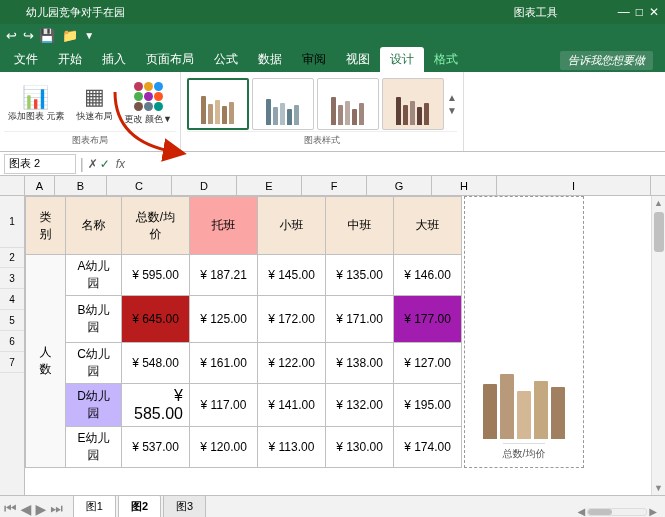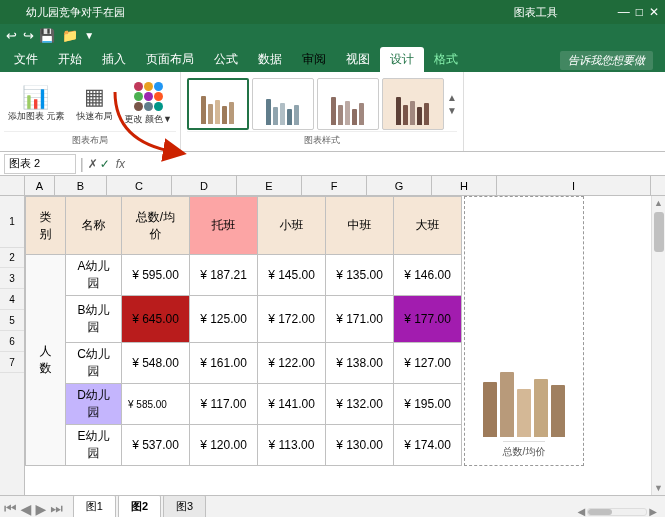--- a/index.html
+++ b/index.html
@@ -217,21 +217,21 @@
               <tr>
                 <td style="border: 1px solid rgb(192, 192, 192); padding: 3px 6px; text-align: center; background: white; font-size: 12px;">C幼儿园</td>
                 <td style="border: 1px solid rgb(192, 192, 192); padding: 3px 6px; text-align: center; background: white; font-size: 12px;">¥ 548.00</td>
                 <td style="border: 1px solid rgb(192, 192, 192); padding: 3px 6px; text-align: center; background: white; font-size: 12px;">¥ 161.00</td>
                 <td style="border: 1px solid rgb(192, 192, 192); padding: 3px 6px; text-align: center; background: white; font-size: 12px;">¥ 122.00</td>
                 <td style="border: 1px solid rgb(192, 192, 192); padding: 3px 6px; text-align: center; background: white; font-size: 12px;">¥ 138.00</td>
                 <td style="border: 1px solid rgb(192, 192, 192); padding: 3px 6px; text-align: center; background: white; font-size: 12px;">¥ 127.00</td>
               </tr>
               <tr>
                 <td style="border: 1px solid rgb(192, 192, 192); padding: 3px 6px; text-align: center; background: #c4b5fd; font-size: 12px;">D幼儿园</td>
-                <td style="border: 1px solid rgb(192, 192, 192); padding: 3px 6px; text-align: left; background: white; font-size: 10px;">¥ 585.00</td>
+                <td style="border: 1px solid rgb(192, 192, 192); padding: 3px 6px; text-align: right; background: white; font-size: 16px;">¥ 585.00</td>
                 <td style="border: 1px solid rgb(192, 192, 192); padding: 3px 6px; text-align: center; background: white; font-size: 12px;">¥ 117.00</td>
                 <td style="border: 1px solid rgb(192, 192, 192); padding: 3px 6px; text-align: center; background: white; font-size: 12px;">¥ 141.00</td>
                 <td style="border: 1px solid rgb(192, 192, 192); padding: 3px 6px; text-align: center; background: white; font-size: 12px;">¥ 132.00</td>
                 <td style="border: 1px solid rgb(192, 192, 192); padding: 3px 6px; text-align: center; background: white; font-size: 12px;">¥ 195.00</td>
               </tr>
               <tr>
                 <td style="border: 1px solid rgb(192, 192, 192); padding: 3px 6px; text-align: center; background: white; font-size: 12px;">E幼儿园</td>
                 <td style="border: 1px solid rgb(192, 192, 192); padding: 3px 6px; text-align: center; background: white; font-size: 12px;">¥ 537.00</td>
                 <td style="border: 1px solid rgb(192, 192, 192); padding: 3px 6px; text-align: center; background: white; font-size: 12px;">¥ 120.00</td>
                 <td style="border: 1px solid rgb(192, 192, 192); padding: 3px 6px; text-align: center; background: white; font-size: 12px;">¥ 113.00</td>

